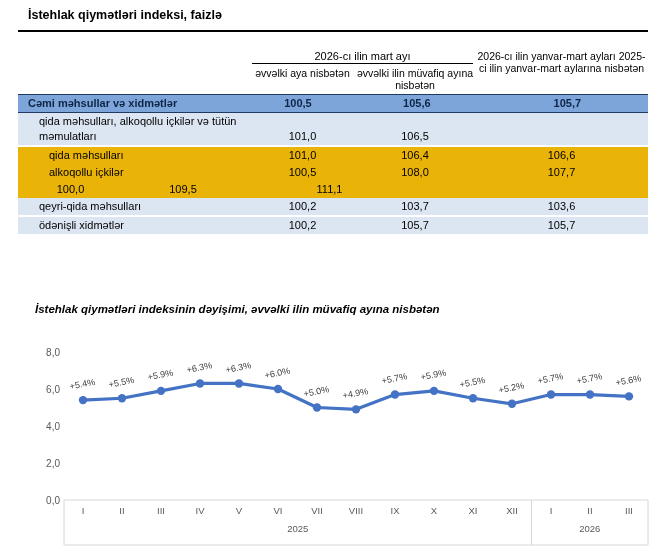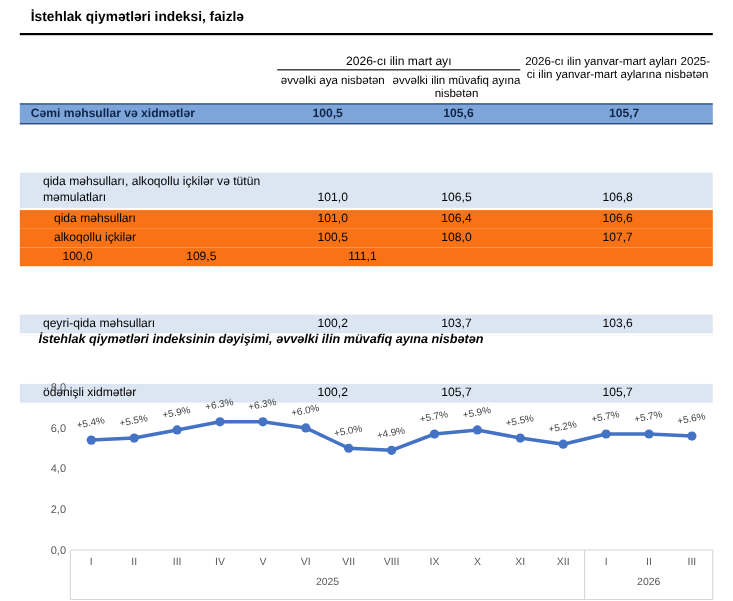--- a/index.html
+++ b/index.html
@@ -34,22 +34,22 @@
   .row .cell{line-height:15px;padding-bottom:1px;padding-top:1px;}
   .row .label{width:232px;box-sizing:border-box;}
   .row .v{text-align:center;}
   .row .v.c1{width:105px;}
   .row .v.c2{width:120px;}
   .row .v.c3{width:173px;}
   .row.total{
     background:#7DA5D9;font-weight:bold;color:#0f2547;
     border-top:1.5px solid #1f3a63;border-bottom:1.5px solid #1f3a63;gap:14px;
   }
-  .row.band{background:#DCE6F2;border-bottom:2px solid #ffffff;margin-top:44px;}
-  .row.plain{background:#f97316;}
+  .row.band{background:#DCE6F2;border-bottom:2px solid #ffffff;}
+  .row.plain{background:#eab308;}
   .indent-0{padding-left:10px;}
   .indent-1{padding-left:21px;}
   .indent-2{padding-left:31px;}
   
   .chart-title{
     position:absolute;left:35px;top:303px;font-size:11.5px;font-weight:bold;font-style:italic;color:#000;text-align:right;
   }
   #chart{position:absolute;left:0;top:290px;}
   #chart text{font-family:"Liberation Sans", sans-serif;}
 </style>
@@ -77,21 +77,20 @@
         <div class="row total">
           <div class="cell label indent-0">Cəmi məhsullar və xidmətlər</div>
           <div class="cell v c1">100,5</div>
           <div class="cell v c2">105,6</div>
           <div class="cell v c3">105,7</div>
         </div>
         <div class="row band">
           <div class="cell label indent-1">qida məhsulları, alkoqollu içkilər və tütün məmulatları</div>
           <div class="cell v c1">101,0</div>
           <div class="cell v c2">106,5</div>
-          <div class="cell v c3">106,8</div>
         </div>
         <div class="row plain">
           <div class="cell label indent-2">qida məhsulları</div>
           <div class="cell v c1">101,0</div>
           <div class="cell v c2">106,4</div>
           <div class="cell v c3">106,6</div>
         </div>
         <div class="row plain">
           <div class="cell label indent-2">alkoqollu içkilər</div>
           <div class="cell v c1">100,5</div>

